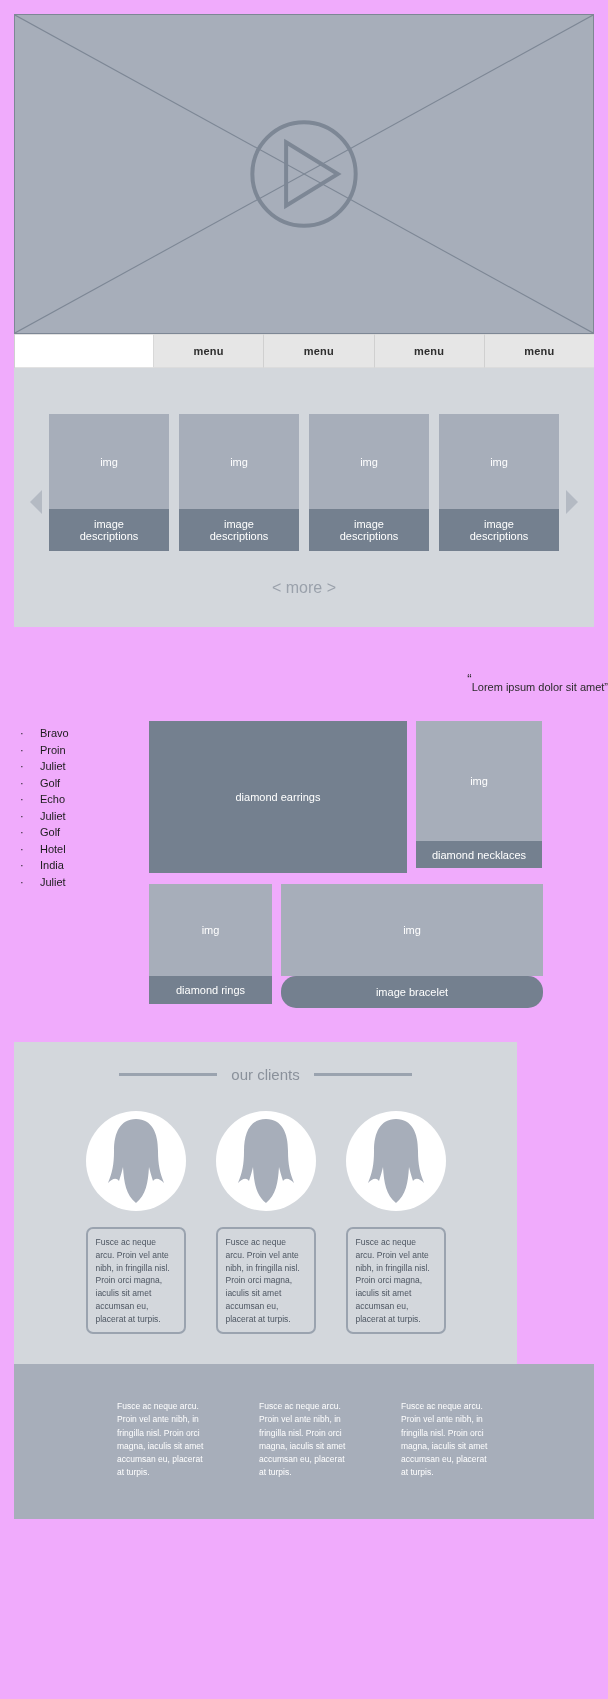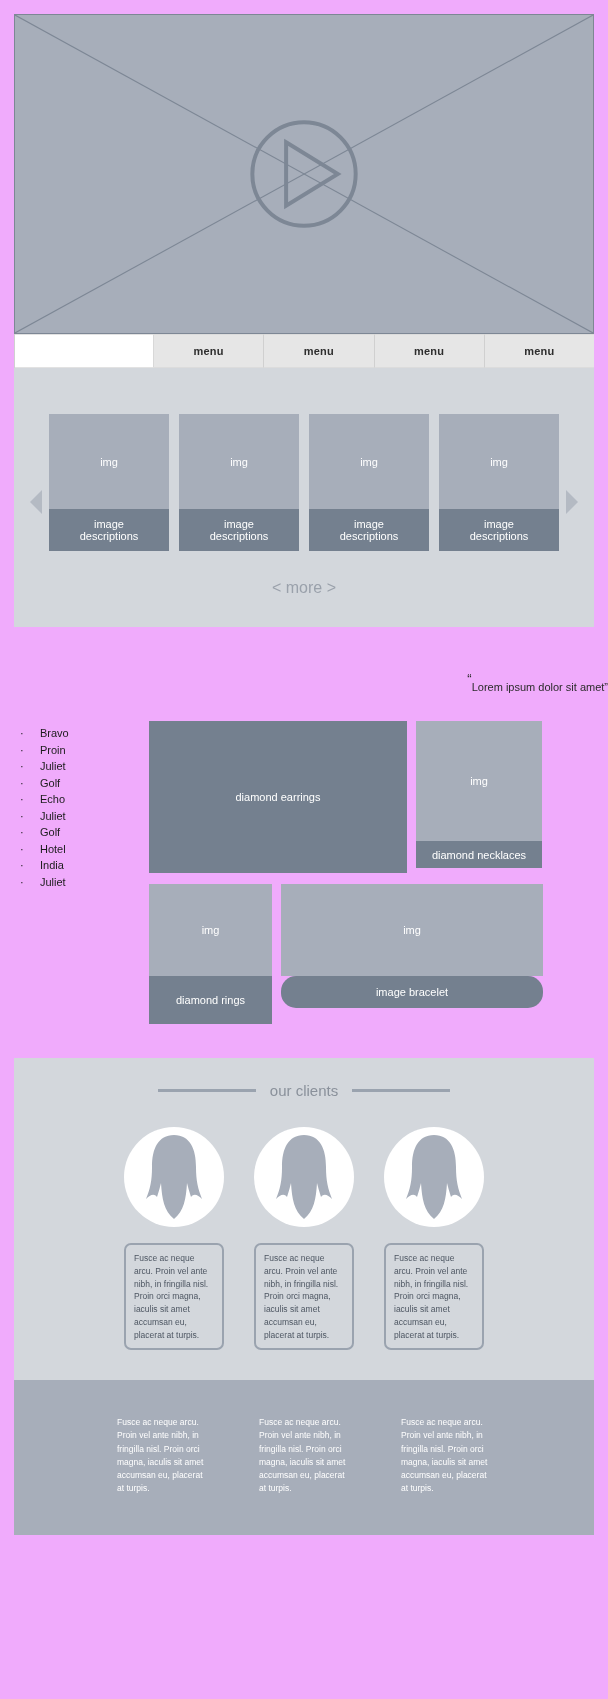--- a/index.html
+++ b/index.html
@@ -103,28 +103,28 @@
   }
   .tile.solid .body{background:#74808f;}
 
   .t-earrings{width:258px;}
   .t-earrings .body{height:152px;}
   .t-necklace{width:126px;}
   .t-necklace .body{height:120px;}
   .t-necklace .cap{height:27px;}
   .t-rings{width:123px;}
   .t-rings .body{height:92px;}
-  .t-rings .cap{height:48px;}
+  .t-rings .cap{height:28px;}
   .t-bracelet{width:262px;}
   .t-bracelet .body{height:92px;}
   .t-bracelet .cap{height:32px;border-radius:15px;}
 
   
   .clients{
-    margin:34px 14px 0 14px;width:580px;background:#d3d7dc;
+    margin:34px 14px 0 14px;width:503px;background:#d3d7dc;
     padding:24px 0 30px 0;box-sizing:border-box;
   }
   .avatars{display:flex;justify-content:center;gap:30px;margin-top:28px;}
   .avatar{
     width:100px;height:100px;border-radius:50%;background:#ffffff;
     position:relative;overflow:hidden;
   }
   .avatar svg{position:absolute;left:0;top:0;width:100%;height:100%;}
   .testimonials{display:flex;justify-content:center;gap:30px;margin-top:16px;}
   .tcard{

